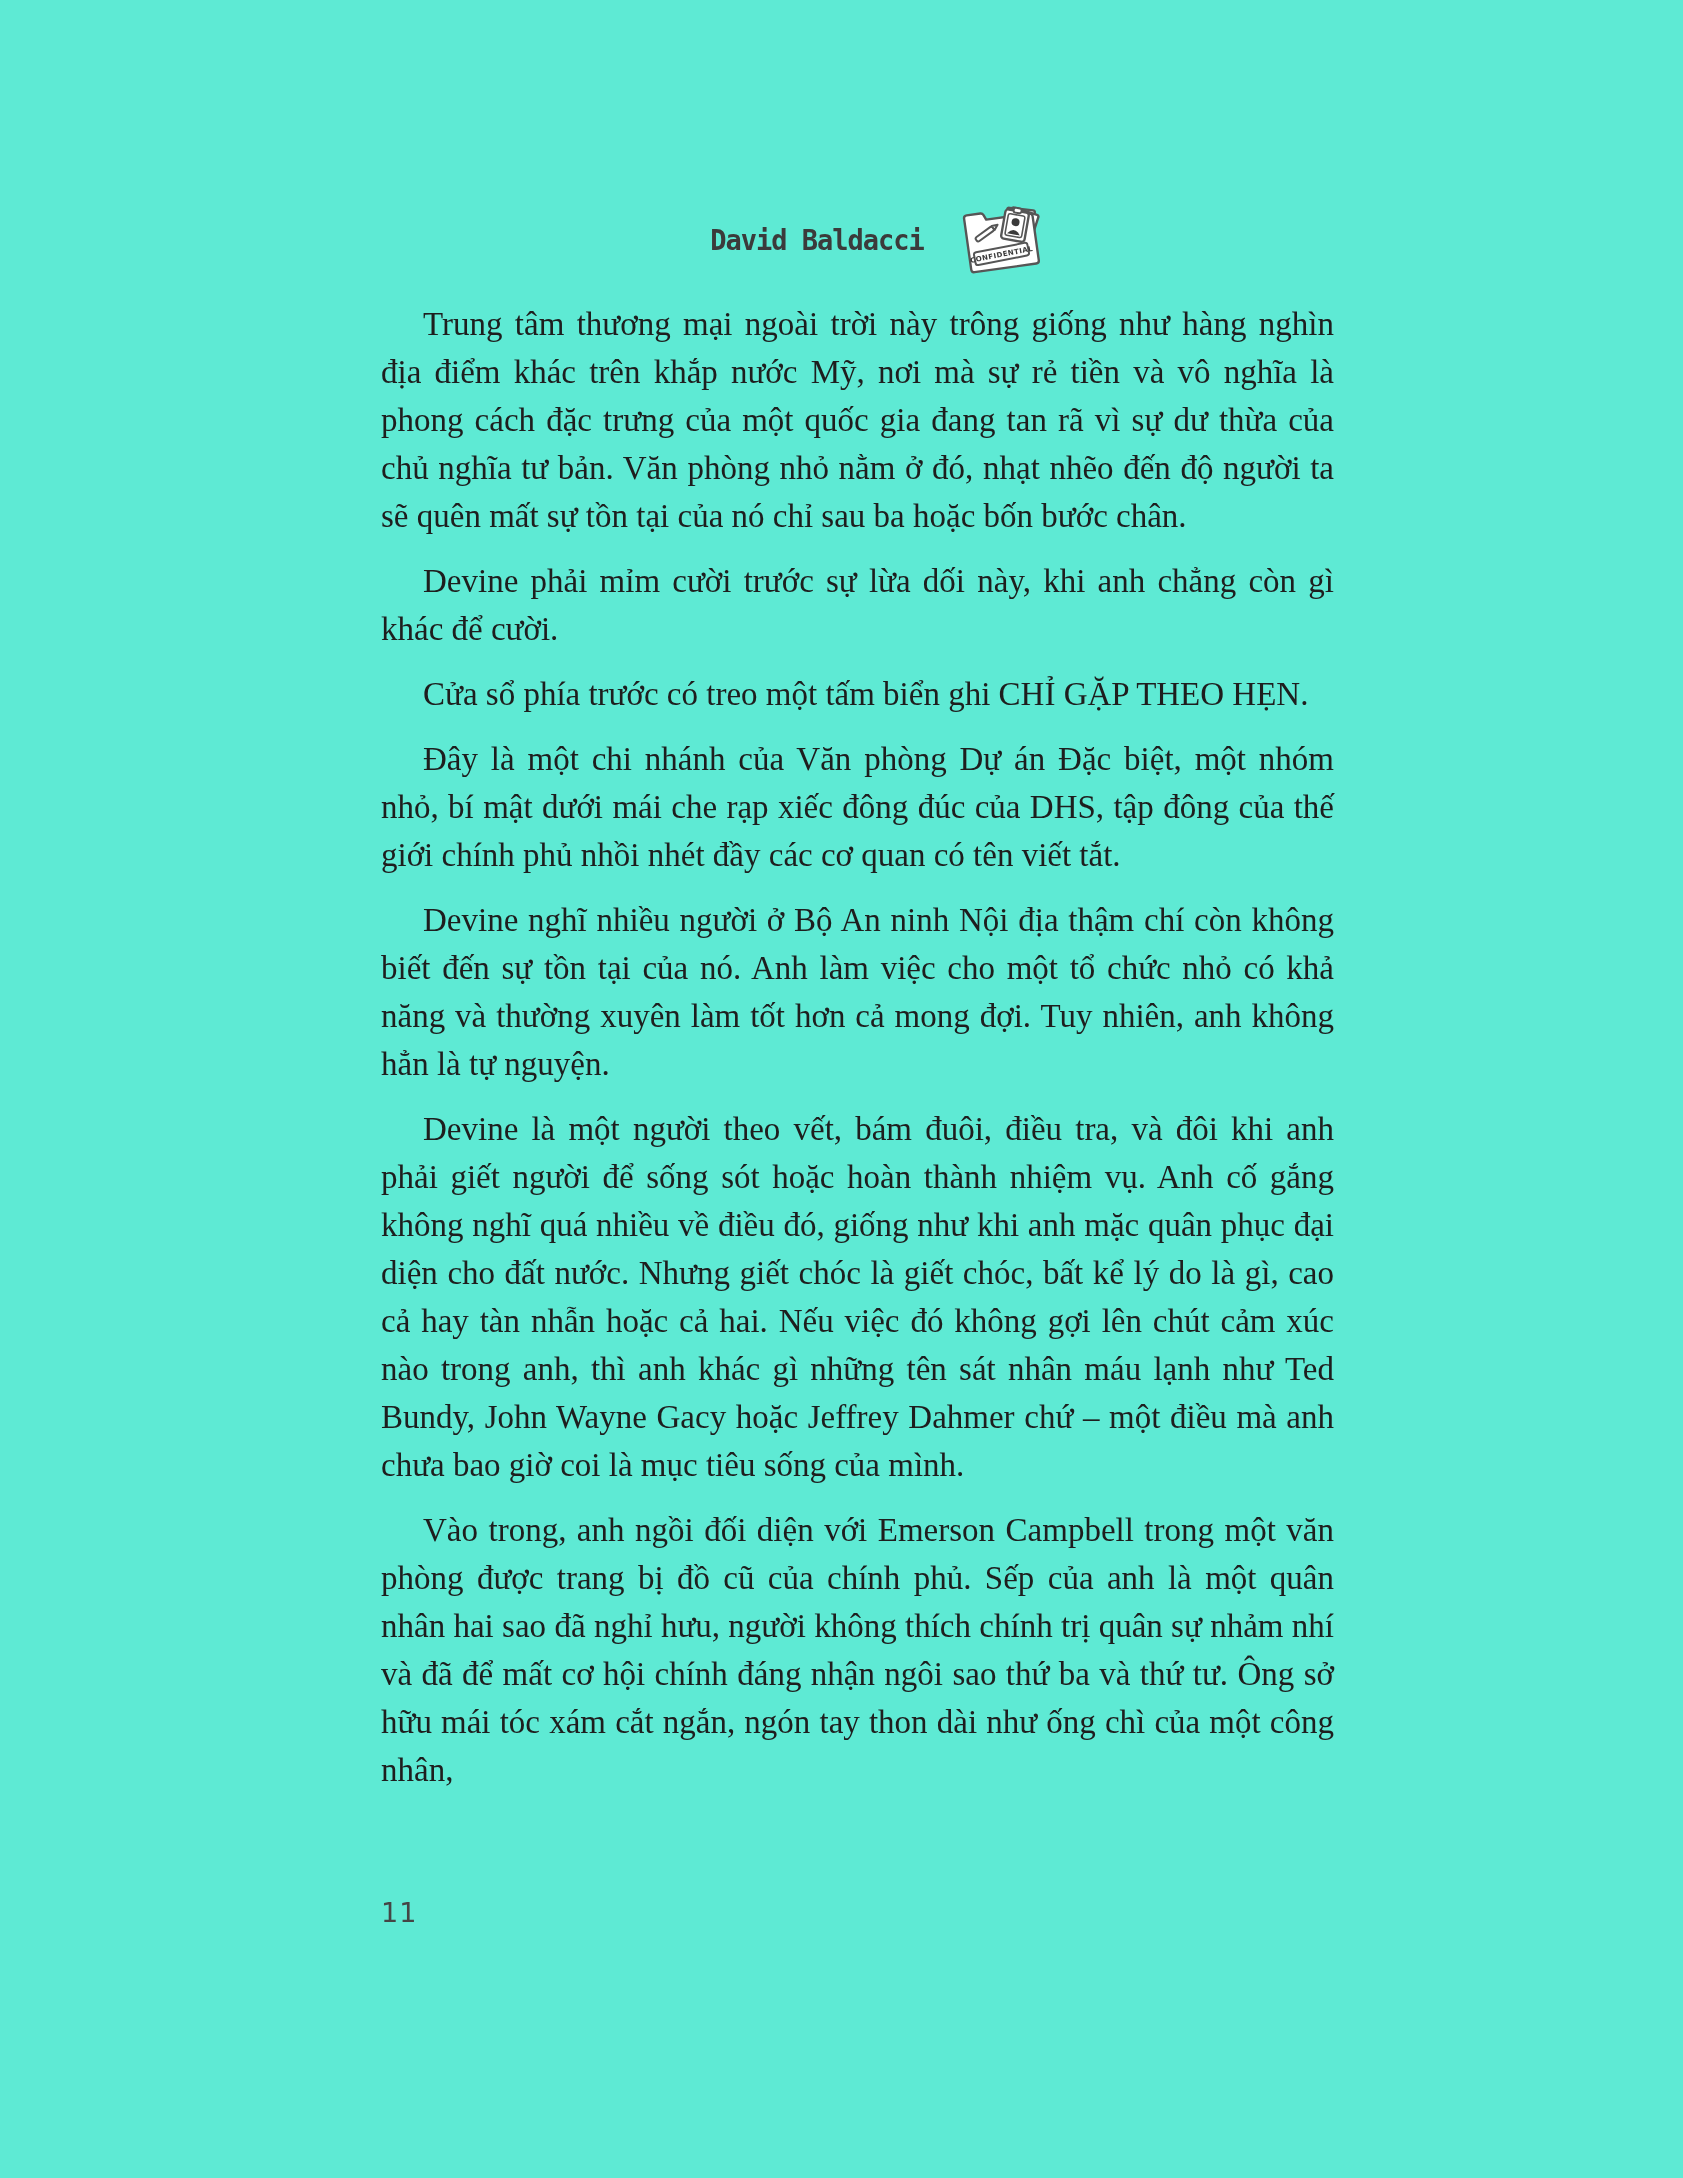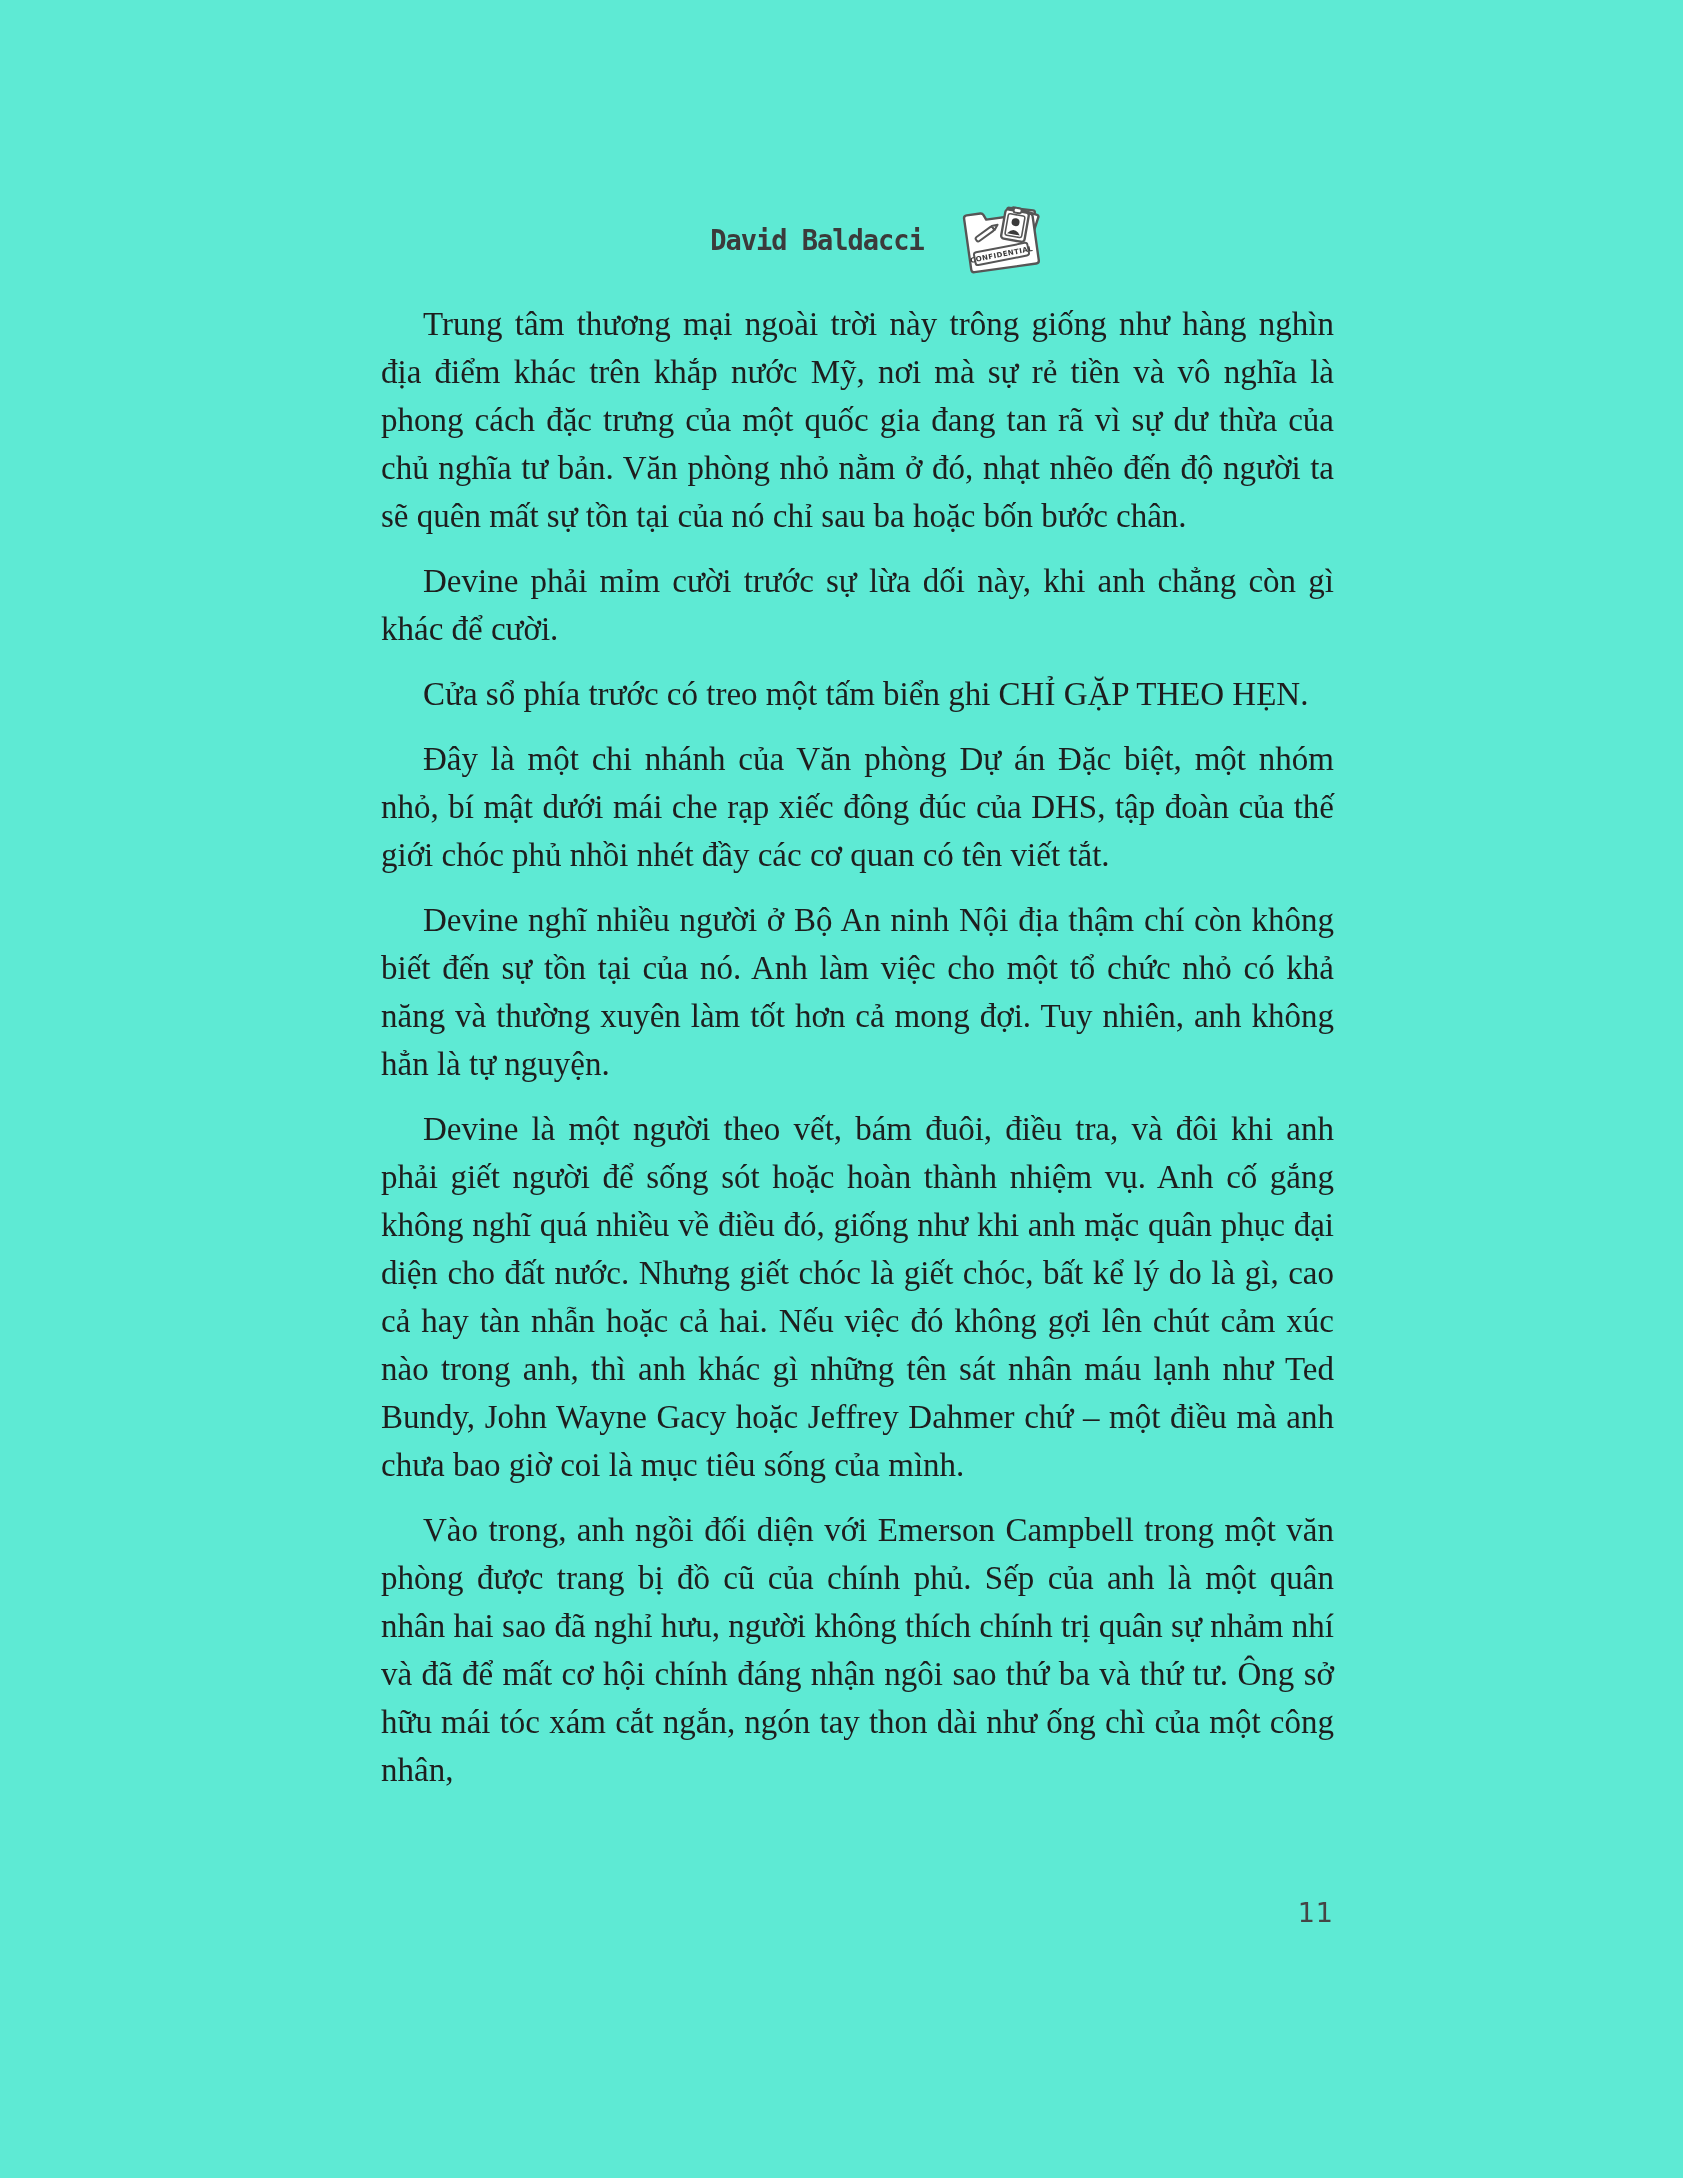--- a/index.html
+++ b/index.html
@@ -56,21 +56,21 @@
   .body-text p {
     margin: 16px 0 17px 0;
     text-indent: 42px;
   }
   
   .page-number {
     position: absolute;
     left: 381px;
     width: 953px;
     top: 1897px;
-    text-align: right;
+    text-align: left;
     font-family: "DejaVu Sans", "Liberation Sans", sans-serif;
     font-size: 27px;
     font-weight: 500;
     letter-spacing: 1px;
     color: #454545;
   }
 </style>
 </head>
 <body>
 
@@ -108,21 +108,21 @@
           </g>
         </g>
       </svg>
     </span>
   </div>
 
   <div class="body-text">
     <p>Trung tâm thương mại ngoài trời này trông giống như hàng nghìn địa điểm khác trên khắp nước Mỹ, nơi mà sự rẻ tiền và vô nghĩa là phong cách đặc trưng của một quốc gia đang tan rã vì sự dư thừa của chủ nghĩa tư bản. Văn phòng nhỏ nằm ở đó, nhạt nhẽo đến độ người ta sẽ quên mất sự tồn tại của nó chỉ sau ba hoặc bốn bước chân.</p>
     <p>Devine phải mỉm cười trước sự lừa dối này, khi anh chẳng còn gì khác để cười.</p>
     <p>Cửa sổ phía trước có treo một tấm biển ghi CHỈ GẶP THEO HẸN.</p>
-    <p>Đây là một chi nhánh của Văn phòng Dự án Đặc biệt, một nhóm nhỏ, bí mật dưới mái che rạp xiếc đông đúc của DHS, tập đoàn của thế giới chóc phủ nhồi nhét đầy các cơ quan có tên viết tắt.</p>
+    <p>Đây là một chi nhánh của Văn phòng Dự án Đặc biệt, một nhóm nhỏ, bí mật dưới mái che rạp xiếc đông đúc của DHS, tập đông của thế giới chính phủ nhồi nhét đầy các cơ quan có tên viết tắt.</p>
     <p>Devine nghĩ nhiều người ở Bộ An ninh Nội địa thậm chí còn không biết đến sự tồn tại của nó. Anh làm việc cho một tổ chức nhỏ có khả năng và thường xuyên làm tốt hơn cả mong đợi. Tuy nhiên, anh không hẳn là tự nguyện.</p>
     <p>Devine là một người theo vết, bám đuôi, điều tra, và đôi khi anh phải giết người để sống sót hoặc hoàn thành nhiệm vụ. Anh cố gắng không nghĩ quá nhiều về điều đó, giống như khi anh mặc quân phục đại diện cho đất nước. Nhưng giết chóc là giết chóc, bất kể lý do là gì, cao cả hay tàn nhẫn hoặc cả hai. Nếu việc đó không gợi lên chút cảm xúc nào trong anh, thì anh khác gì những tên sát nhân máu lạnh như Ted Bundy, John Wayne Gacy hoặc Jeffrey Dahmer chứ – một điều mà anh chưa bao giờ coi là mục tiêu sống của mình.</p>
     <p>Vào trong, anh ngồi đối diện với Emerson Campbell trong một văn phòng được trang bị đồ cũ của chính phủ. Sếp của anh là một quân nhân hai sao đã nghỉ hưu, người không thích chính trị quân sự nhảm nhí và đã để mất cơ hội chính đáng nhận ngôi sao thứ ba và thứ tư. Ông sở hữu mái tóc xám cắt ngắn, ngón tay thon dài như ống chì của một công nhân,</p>
   </div>
 
   <div class="page-number">11</div>
 
 </div>
 
 

